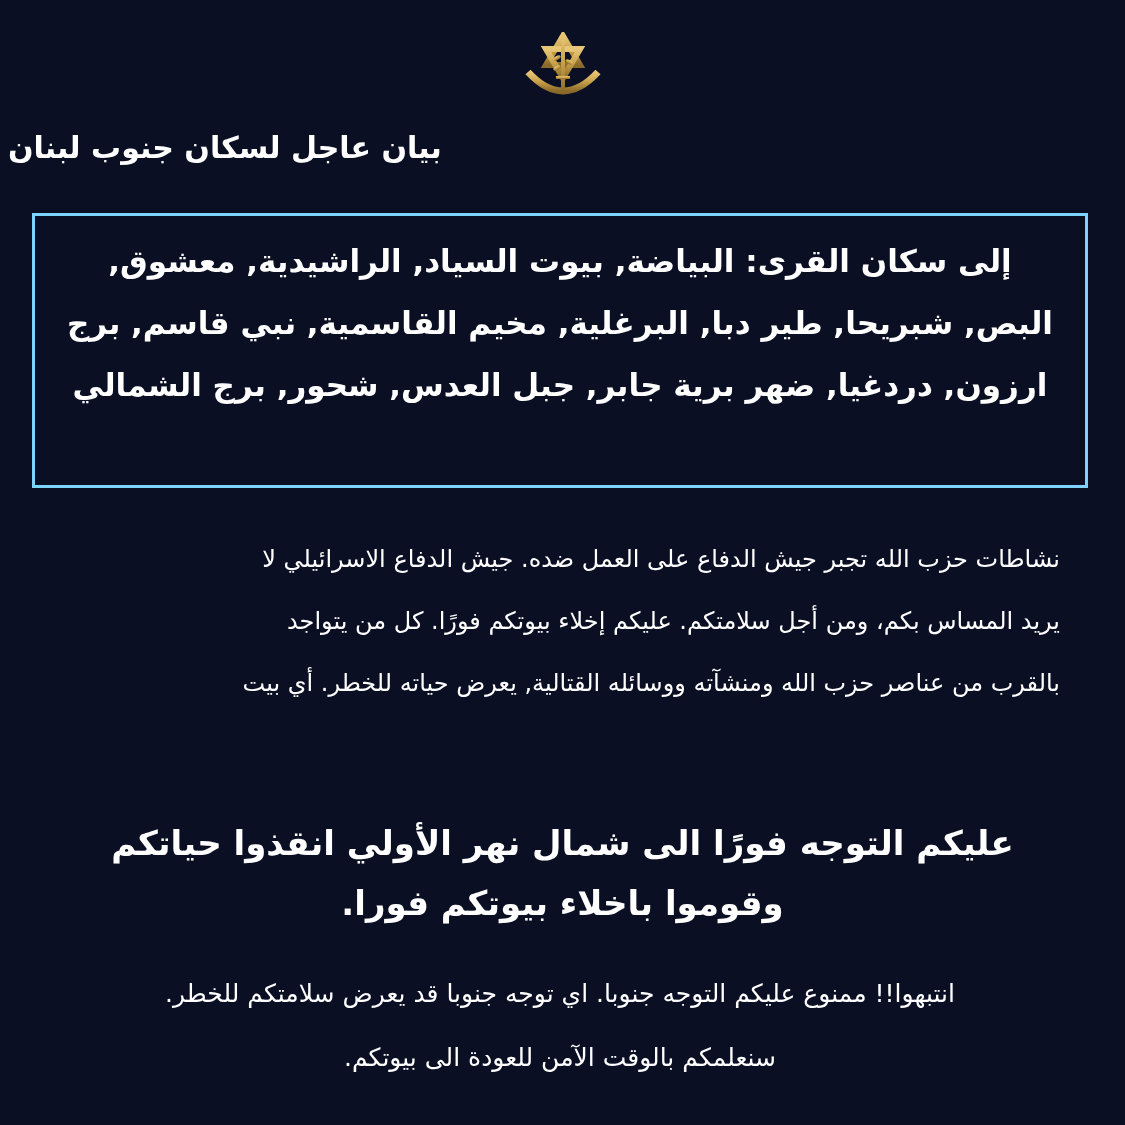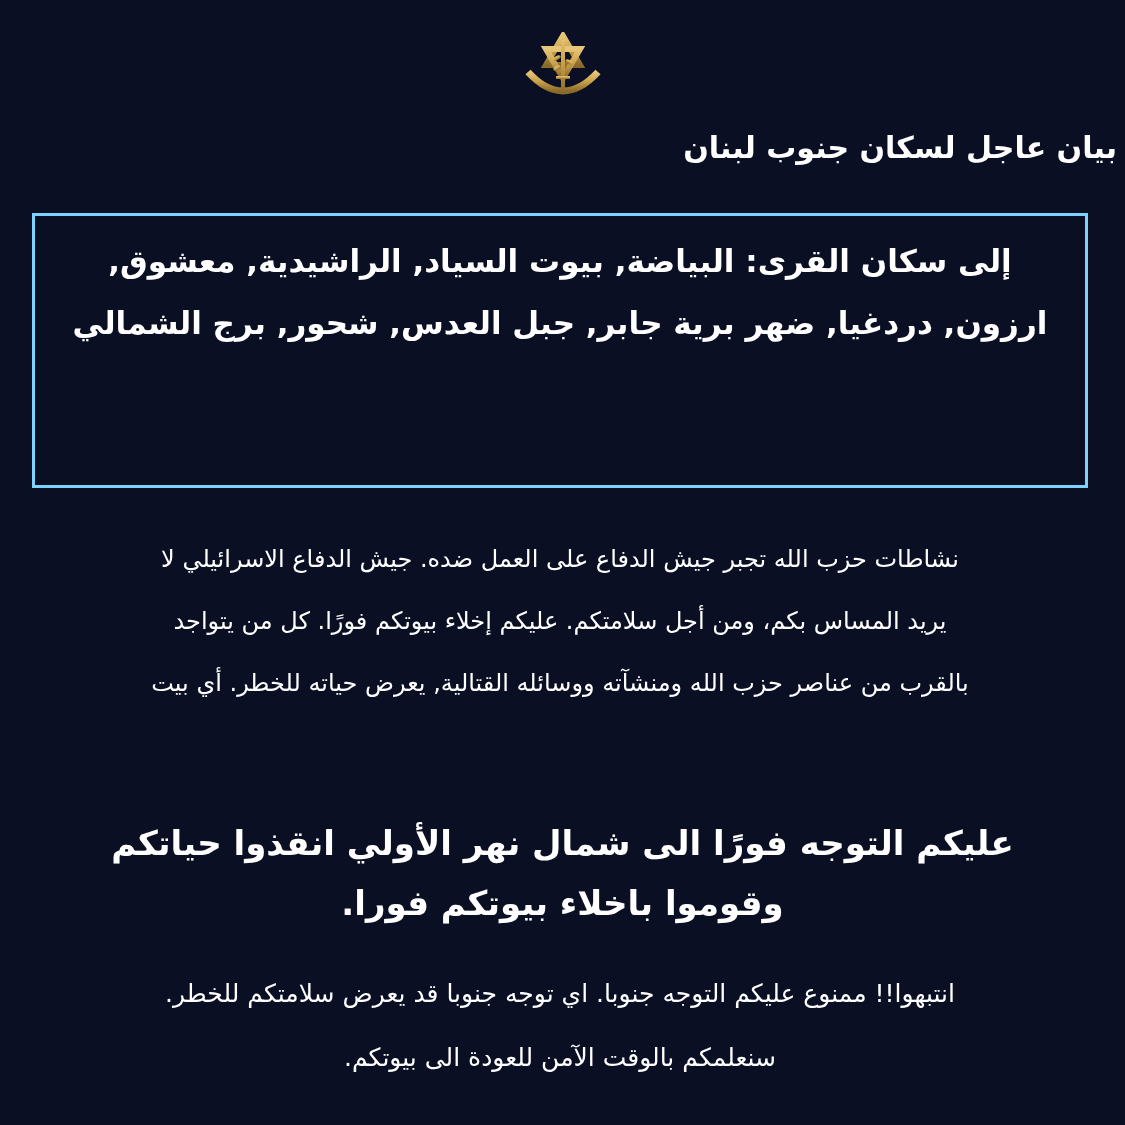--- a/index.html
+++ b/index.html
@@ -15,21 +15,21 @@
       direction: rtl;
     }
     .emblem {
       position: absolute;
       left: 518px; top: 32px;
       width: 90px; height: 72px;
     }
     .headline-wrap {
       position: absolute;
       top: 128px; left: 0; width: 1125px;
-      text-align: right;
+      text-align: left;
     }
     .headline {
       display: inline-block;
       position: relative;
       font-size: 30px;
       font-weight: bold;
       line-height: 40px;
       padding: 0 8px;
       color: #ffffff;
     }
@@ -55,21 +55,20 @@
       font-size: 31px;
       font-weight: bold;
       line-height: 62px;
       white-space: nowrap;
       color: #ffffff;
     }
     .body-para {
       position: absolute;
       left: 60px; top: 528px;
       width: 1000px;
-      text-align: center;
     }
     .body-line {
       display: block;
       font-size: 24px;
       line-height: 62px;
       white-space: nowrap;
       color: #ffffff;
     }
     .instruction {
       position: absolute;
@@ -143,20 +142,21 @@
 </div>
 
 <div class="headline-wrap">
   <div class="headline">
     <span>بيان عاجل لسكان جنوب لبنان</span>
   </div>
 </div>
 
 <div class="villages-box">
   <span class="villages-line">إلى سكان القرى: البياضة, بيوت السياد, الراشيدية, معشوق,</span>
+  <span class="villages-line">البص, شبريحا, طير دبا, البرغلية, مخيم القاسمية, نبي قاسم, برج</span>
   <span class="villages-line">ارزون, دردغيا, ضهر برية جابر, جبل العدس, شحور, برج الشمالي</span>
 </div>
 
 <div class="body-para">
   <span class="body-line">نشاطات حزب الله تجبر جيش الدفاع على العمل ضده. جيش الدفاع الاسرائيلي لا</span>
   <span class="body-line">يريد المساس بكم، ومن أجل سلامتكم. عليكم إخلاء بيوتكم فورًا. كل من يتواجد</span>
   <span class="body-line">بالقرب من عناصر حزب الله ومنشآته ووسائله القتالية, يعرض حياته للخطر. أي بيت</span>
 </div>
 
 <div class="instruction">

